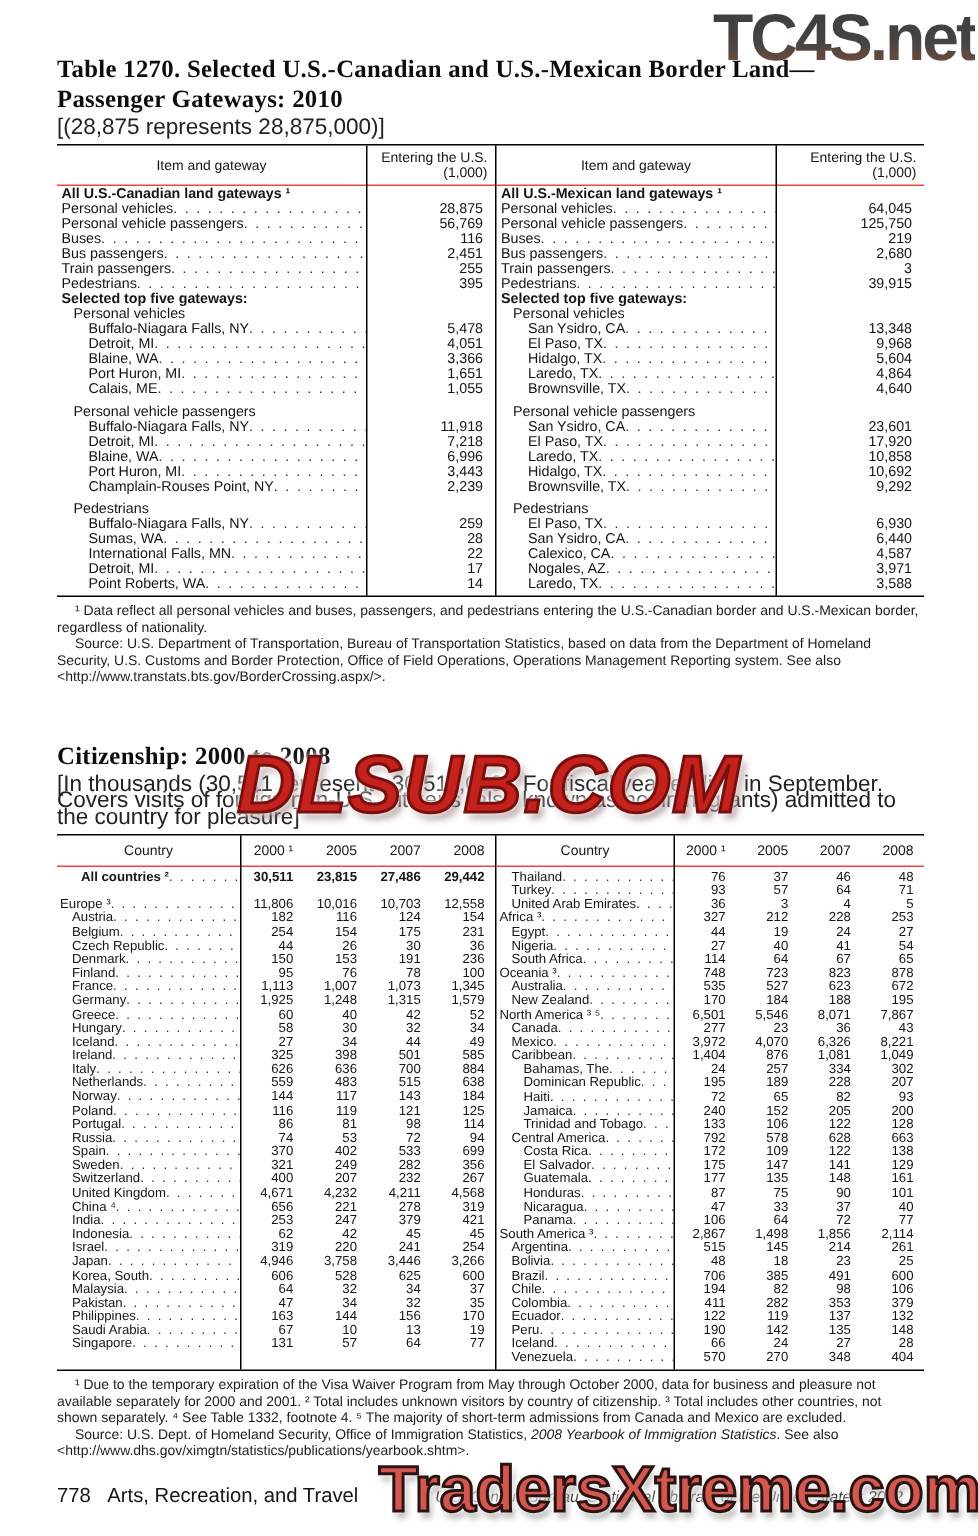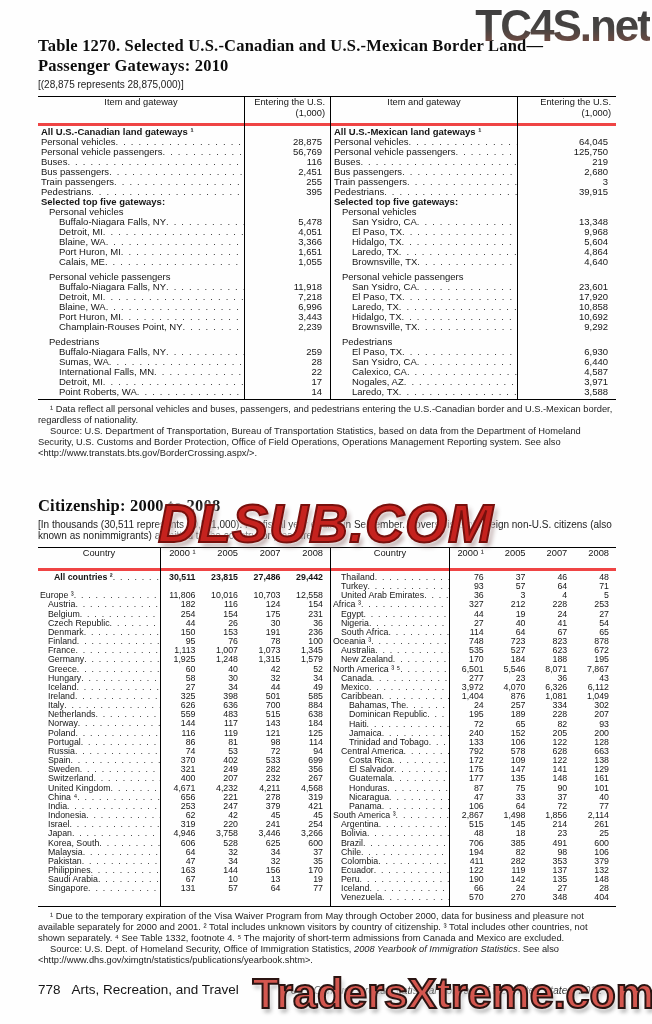--- a/index.html
+++ b/index.html
@@ -9,28 +9,28 @@
     font-family:"Liberation Sans","DejaVu Sans",sans-serif;
   }
   .content{padding:36px 36px 0 38px;position:relative;z-index:1;}
 
   
   .tbl-title{
     font-family:"Liberation Serif","DejaVu Serif",serif;
     font-weight:bold;font-size:16.5px;line-height:20px;letter-spacing:.2px;
     margin:0 0 3px 0;color:#0d0d0d;
   }
-  .bracket-note{font-size:10px;line-height:11px;color:#222;margin:0 0 6px 0;}
+  .bracket-note{font-size:15px;line-height:11px;color:#222;margin:0 0 6px 0;}
 
   
   .tbl{display:flex;border-top:1.5px solid #000;border-bottom:1.5px solid #000;}
   .half{position:relative;}
   .half.right{border-left:1px solid #000;}
   .half::after{content:"";position:absolute;top:0;bottom:0;width:1px;background:#000;}
-  .thead{display:flex;border-bottom:3px solid #ef4444;align-items:flex-start;}
+  .thead{display:flex;border-bottom:1px solid #ef4444;align-items:center;}
   .trow{display:flex;align-items:baseline;}
   .lbl{white-space:nowrap;}
   .dots{flex:1;overflow:hidden;white-space:nowrap;color:#2b2b2b;letter-spacing:1.2px;min-width:0;}
   .dots::after{content:". . . . . . . . . . . . . . . . . . . . . . . . . . . . . . . . . . . . . . . . . . . . . . . . . . . . . . . . . . . . . . . . . . . . . . . .";}
   .val{text-align:right;box-sizing:border-box;}
 
   
   .t1270 .half.left{width:292px;}
   .t1270 .half.right{width:285px;}
   .t1270 .half.left::after{left:206px;}
@@ -807,21 +807,21 @@
               <span class="val">23</span>
               <span class="val">36</span>
               <span class="val">43</span>
             </div>
             <div class="trow sub">
               <span class="lbl">Mexico</span>
               <span class="dots"></span>
               <span class="val">3,972</span>
               <span class="val">4,070</span>
               <span class="val">6,326</span>
-              <span class="val">6,112</span>
+              <span class="val">8,221</span>
             </div>
             <div class="trow sub">
               <span class="lbl">Caribbean</span>
               <span class="dots"></span>
               <span class="val">1,404</span>
               <span class="val">876</span>
               <span class="val">1,081</span>
               <span class="val">1,049</span>
             </div>
             <div class="trow sub2">

